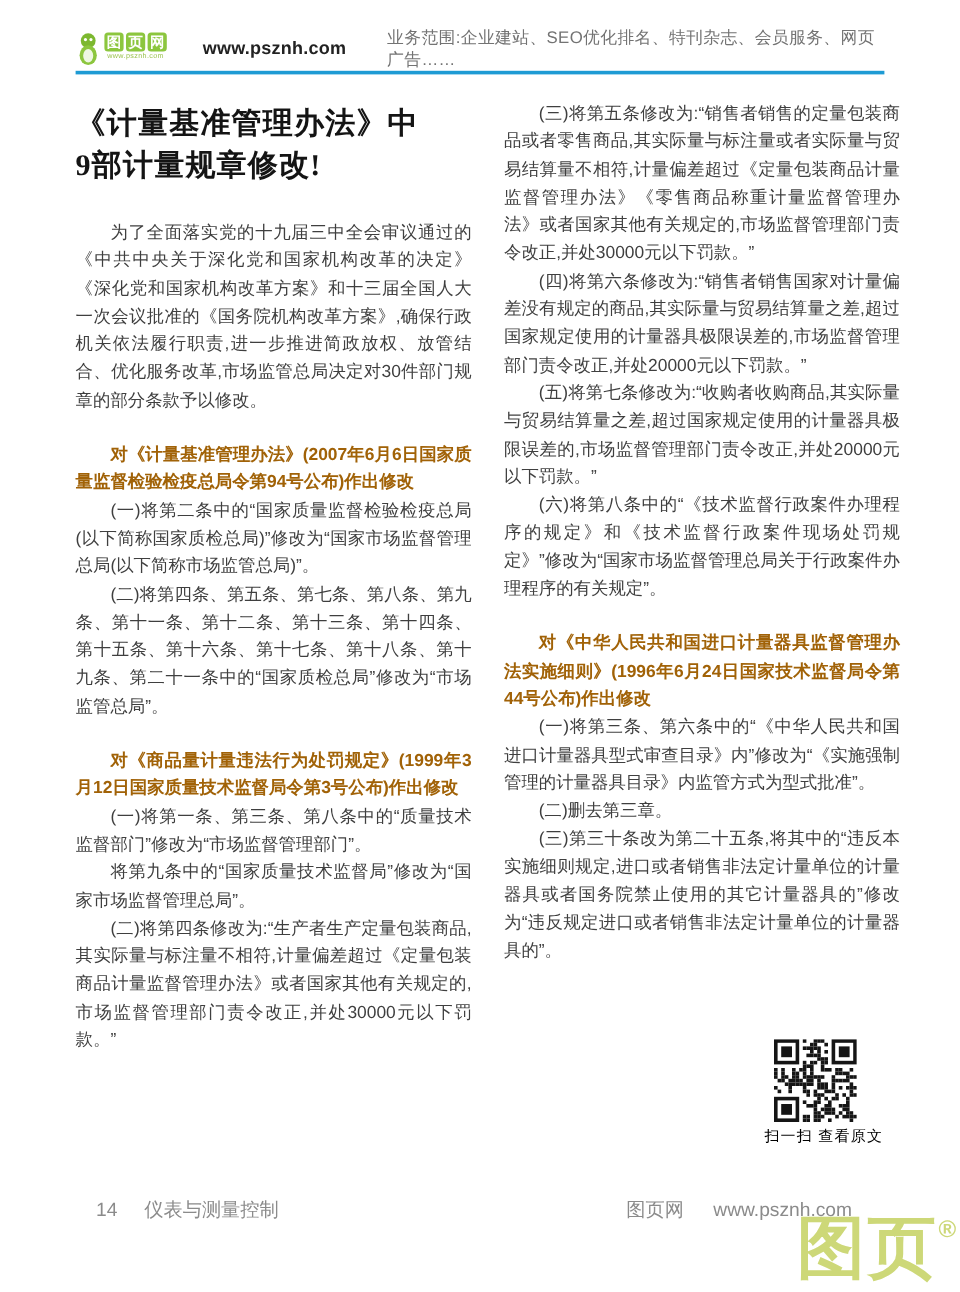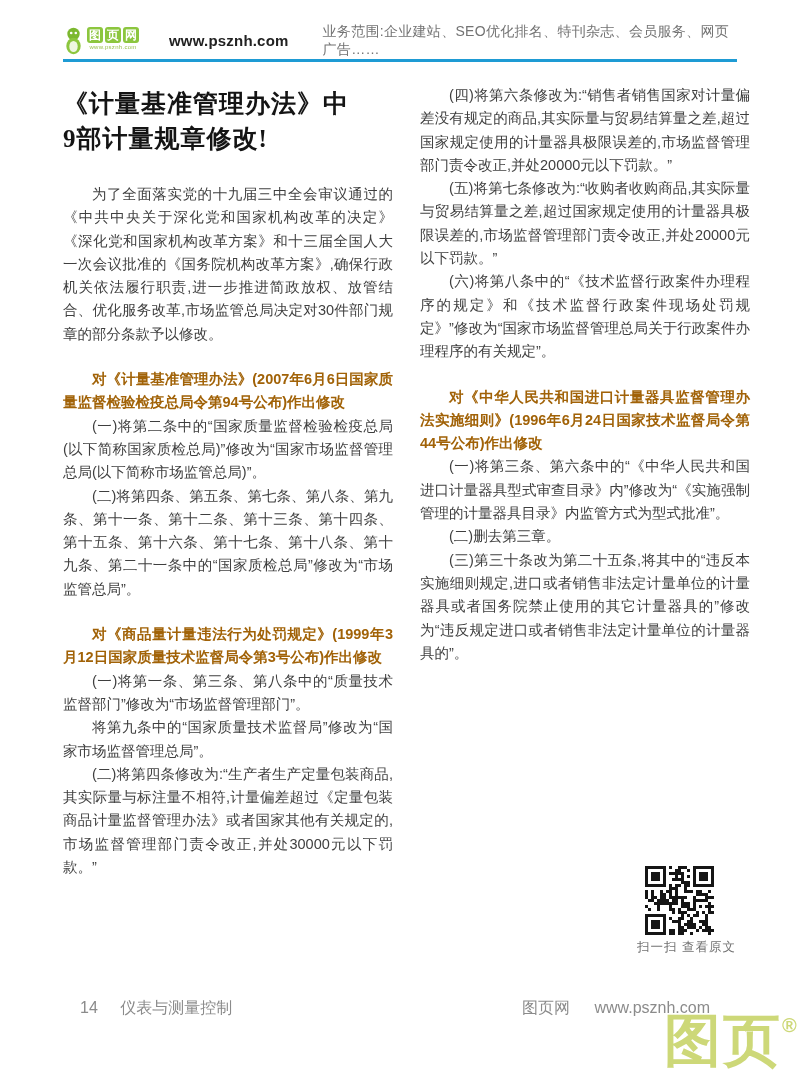--- a/index.html
+++ b/index.html
@@ -29,21 +29,21 @@
          font-family:"Liberation Serif","DejaVu Serif",serif;
          font-weight:bold;font-size:25px;line-height:35px;color:#141414;letter-spacing:1px;}
   .title span{display:block;}
 
   .mini-mascot{vertical-align:-4px;margin-left:10px;}
 
   
   .qrblock{position:absolute;left:645px;top:866px;width:69px;text-align:center;}
   .qr{width:69px;height:69px;background:#fff;}
   .qr-caption{margin-top:4px;margin-left:-8px;width:85px;white-space:nowrap;
-              font-size:12.5px;color:#737373;letter-spacing:1px;}
+              font-size:12.5px;color:#000000;letter-spacing:1px;}
 
   
   .foot{position:absolute;left:80px;top:998px;width:630px;display:flex;
         justify-content:space-between;font-size:16px;color:#8b8b8b;}
   .f-left span.pnum{margin-right:18px;}
   .f-right span.sname{margin-right:20px;}
 
   
   .watermark{position:absolute;left:664px;top:1012px;font-size:57px;font-weight:800;
              color:#cdd878;white-space:nowrap;letter-spacing:2px;line-height:1;}
@@ -85,20 +85,21 @@
     <p class="heading">对《计量基准管理办法》(2007年6月6日国家质量监督检验检疫总局令第94号公布)作出修改</p>
     <p class="para">(一)将第二条中的“国家质量监督检验检疫总局(以下简称国家质检总局)”修改为“国家市场监督管理总局(以下简称市场监管总局)”。</p>
     <p class="para">(二)将第四条、第五条、第七条、第八条、第九条、第十一条、第十二条、第十三条、第十四条、第十五条、第十六条、第十七条、第十八条、第十九条、第二十一条中的“国家质检总局”修改为“市场监管总局”。</p>
     <p class="heading">对《商品量计量违法行为处罚规定》(1999年3月12日国家质量技术监督局令第3号公布)作出修改</p>
     <p class="para">(一)将第一条、第三条、第八条中的“质量技术监督部门”修改为“市场监督管理部门”。</p>
     <p class="para">将第九条中的“国家质量技术监督局”修改为“国家市场监督管理总局”。</p>
     <p class="para">(二)将第四条修改为:“生产者生产定量包装商品,其实际量与标注量不相符,计量偏差超过《定量包装商品计量监督管理办法》或者国家其他有关规定的,市场监督管理部门责令改正,并处30000元以下罚款。”</p>
   </section>
 
   <section class="col col-right">
+    <p class="para">(三)将第五条修改为:“销售者销售的定量包装商品或者零售商品,其实际量与标注量或者实际量与贸易结算量不相符,计量偏差超过《定量包装商品计量监督管理办法》《零售商品称重计量监督管理办法》或者国家其他有关规定的,市场监督管理部门责令改正,并处30000元以下罚款。”</p>
     <p class="para">(四)将第六条修改为:“销售者销售国家对计量偏差没有规定的商品,其实际量与贸易结算量之差,超过国家规定使用的计量器具极限误差的,市场监督管理部门责令改正,并处20000元以下罚款。”</p>
     <p class="para">(五)将第七条修改为:“收购者收购商品,其实际量与贸易结算量之差,超过国家规定使用的计量器具极限误差的,市场监督管理部门责令改正,并处20000元以下罚款。”</p>
     <p class="para">(六)将第八条中的“《技术监督行政案件办理程序的规定》和《技术监督行政案件现场处罚规定》”修改为“国家市场监督管理总局关于行政案件办理程序的有关规定”。</p>
     <p class="heading">对《中华人民共和国进口计量器具监督管理办法实施细则》(1996年6月24日国家技术监督局令第44号公布)作出修改</p>
     <p class="para">(一)将第三条、第六条中的“《中华人民共和国进口计量器具型式审查目录》内”修改为“《实施强制管理的计量器具目录》内监管方式为型式批准”。</p>
     <p class="para">(二)删去第三章。</p>
     <p class="para">(三)第三十条改为第二十五条,将其中的“违反本实施细则规定,进口或者销售非法定计量单位的计量器具或者国务院禁止使用的其它计量器具的”修改为“违反规定进口或者销售非法定计量单位的计量器具的”。</p>
   </section>
 
   <div class="qrblock">

